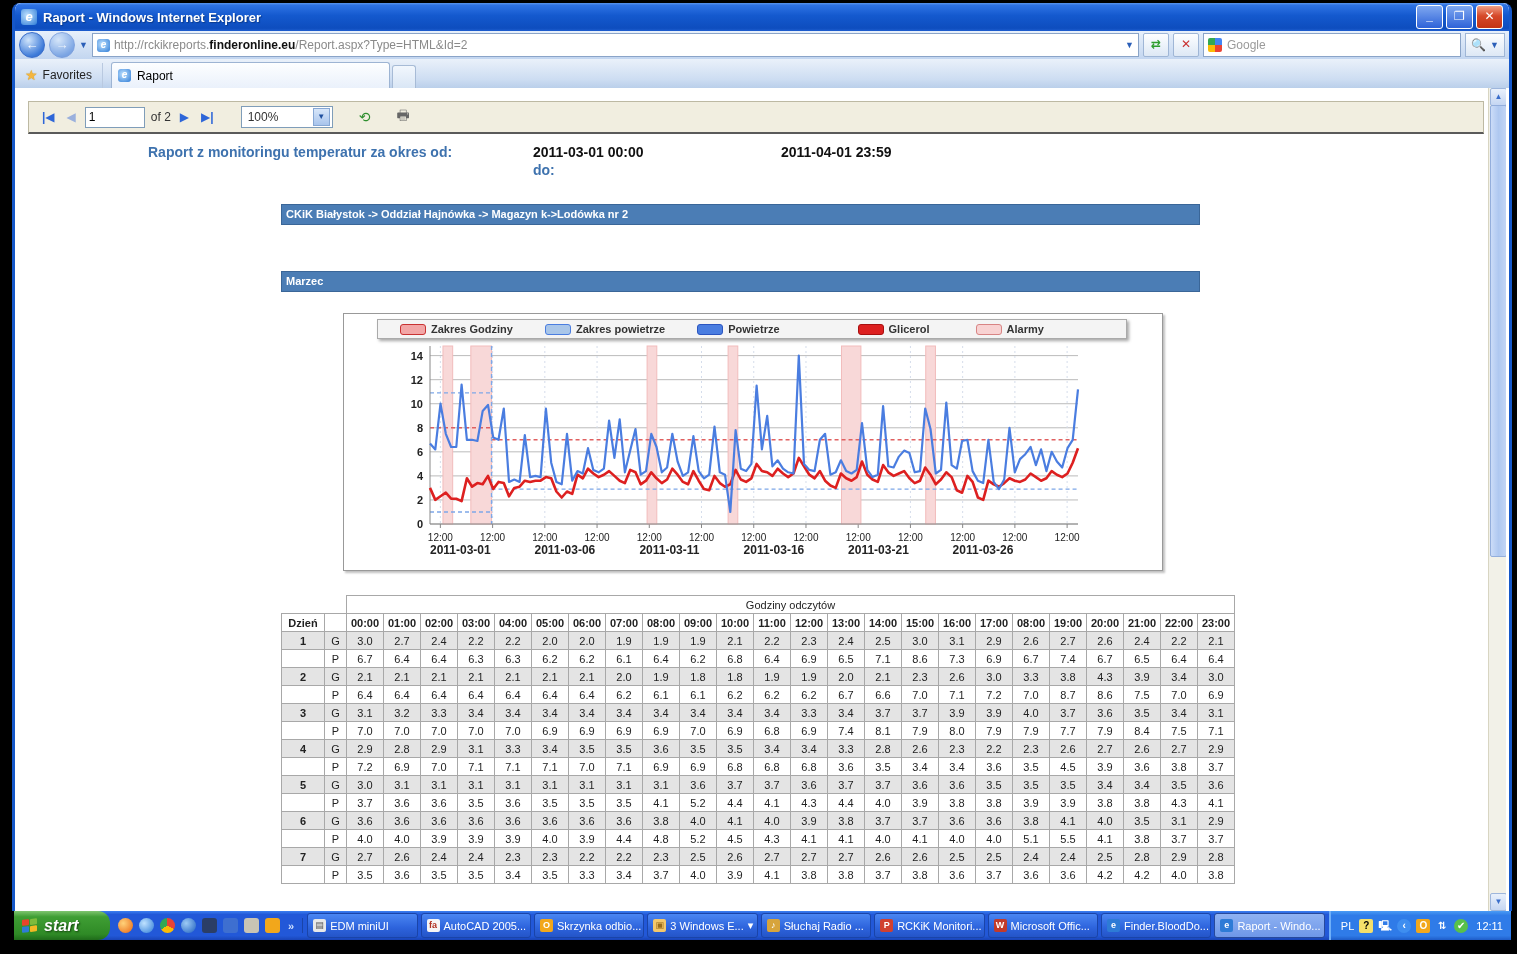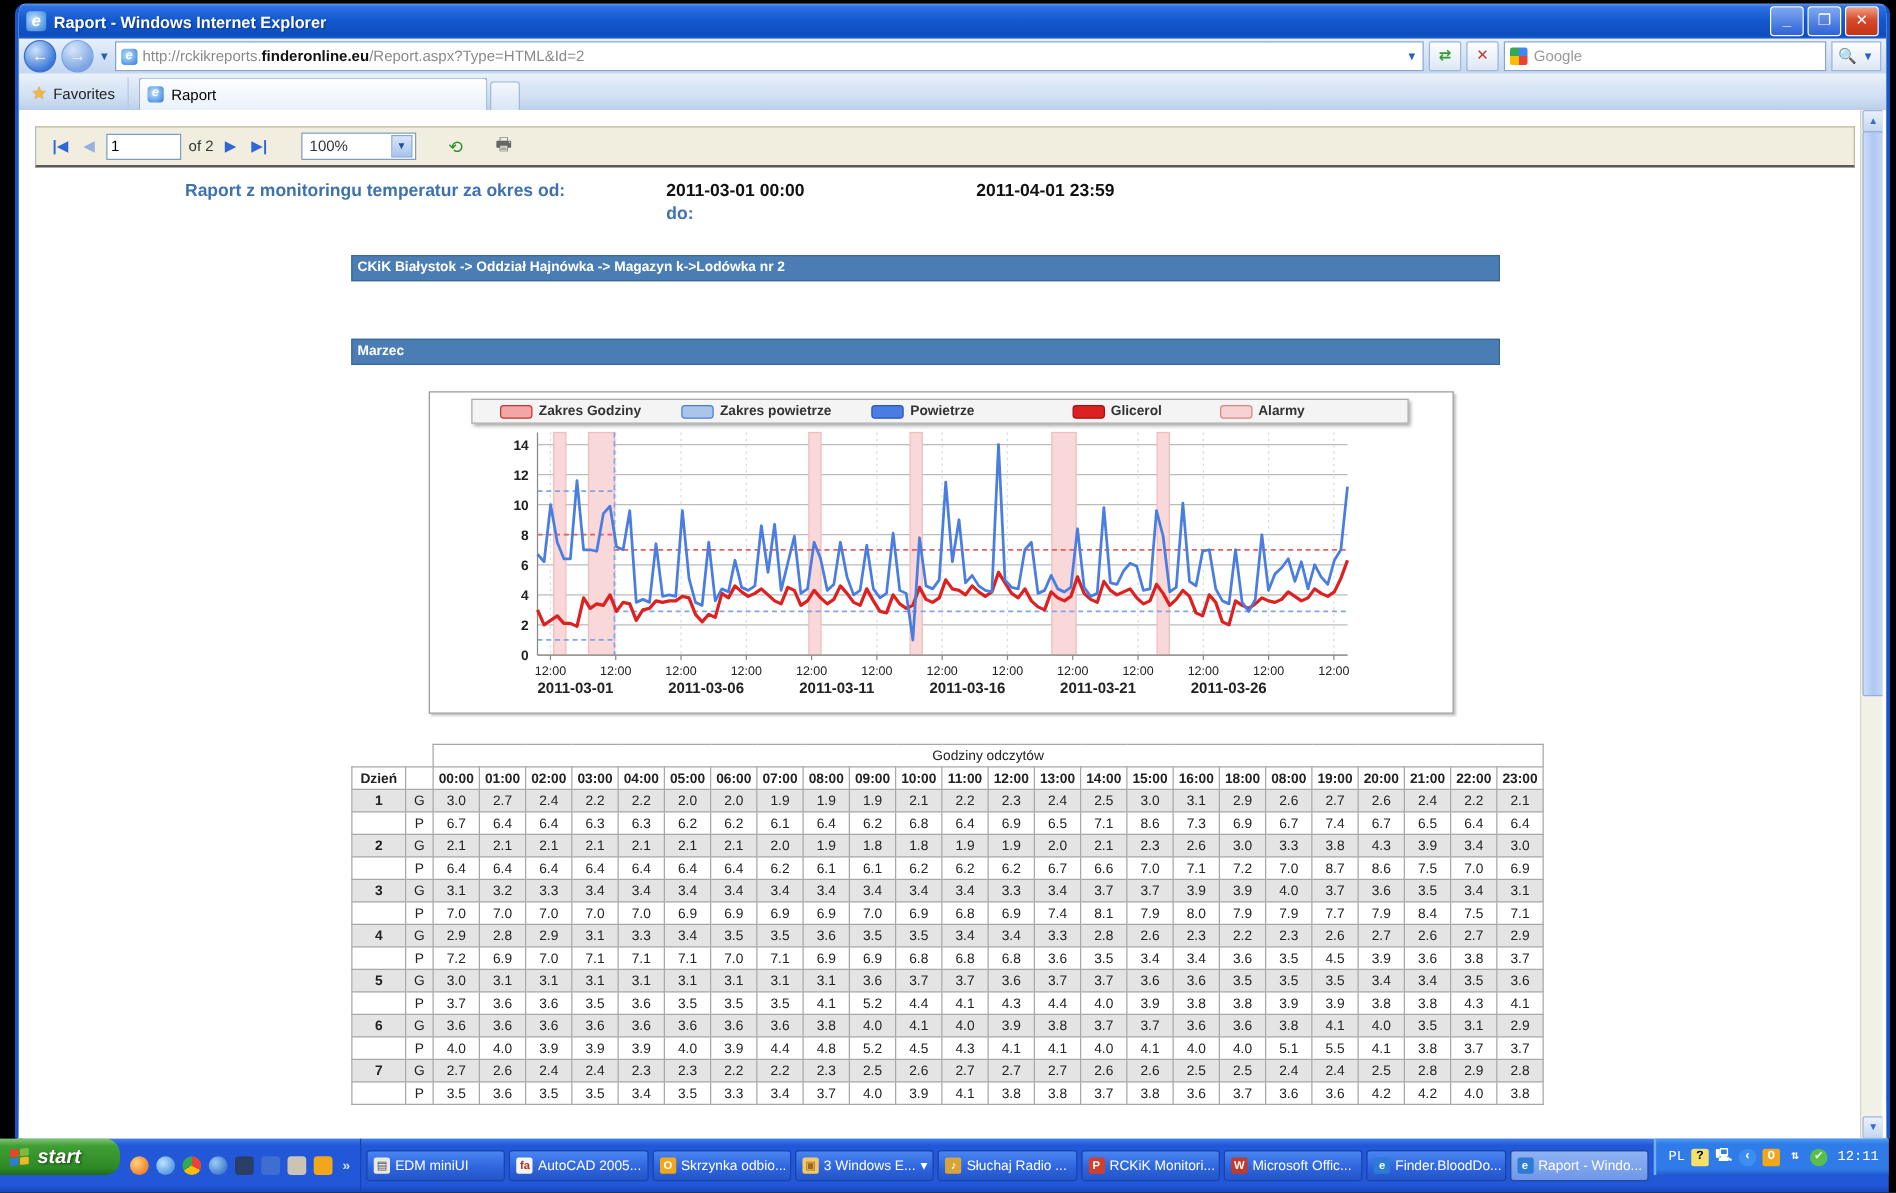--- a/index.html
+++ b/index.html
@@ -91,38 +91,38 @@
   .rdtable .nob{border:none;}
   .rdtable th{font-weight:bold;}
   .col-day{width:40px;}
   .col-type{width:19px;}
   .col-hr{width:34px;}
   tr.g-row td{background:#E4E4E4;}
   tr.p-row td{background:#fff;}
   td.dayno{font-weight:bold;}
 
   
-  .taskbar{position:absolute;left:0;right:6px;top:911px;height:43px;
-    background:linear-gradient(180deg,#3C80F0 0%,#2258D8 12%,#2258D8 85%,#1945B8 100%);display:flex;}
+  .taskbar{position:absolute;left:14px;right:6px;top:911px;height:29px;
+    background:linear-gradient(180deg,#3C80F0 0%,#2258D8 12%,#2258D8 85%,#1945B8 100%);display:flex;align-items:center;}
   .start-btn{height:29px;width:96px;border-radius:0 12px 12px 0;display:flex;align-items:center;gap:6px;padding-left:8px;box-sizing:border-box;
     background:linear-gradient(180deg,#7FC56F 0%,#3F9E34 20%,#2F8A26 80%,#1F6A1A 100%);
     color:#fff;font-weight:bold;font-style:italic;font-size:16px;text-shadow:1px 1px 2px #14430f;}
   .winflag{width:16px;height:14px;display:grid;grid-template-columns:7px 7px;grid-template-rows:6px 6px;gap:1px;transform:skewY(-6deg);}
   .winflag i{border-radius:1px;}
   .ql{display:flex;align-items:center;gap:6px;padding:0 8px;border-right:1px solid #1a44a8;}
   .ql-ico{width:15px;height:15px;border-radius:3px;}
   .chev{color:#cfe0ff;font-size:11px;font-weight:bold;margin-left:2px;}
   .tasks{display:flex;align-items:center;gap:3px;flex:1;padding:0 4px;overflow:hidden;}
   .task-btn{height:23px;min-width:0;flex:1 1 0;max-width:110px;border-radius:3px;border:1px solid #1A44A8;
     background:linear-gradient(180deg,#4A86F2,#2D63DC 60%,#2455C8);color:#fff;font-size:11px;
     display:flex;align-items:center;gap:4px;padding:0 5px;white-space:nowrap;overflow:hidden;}
   .task-btn.active{background:linear-gradient(180deg,#8FB2F2,#6E97E8);border-color:#27499C;}
   .tb-ico{width:13px;height:13px;border-radius:2px;flex:0 0 13px;font-size:9px;line-height:13px;text-align:center;color:#fff;font-weight:bold;}
   .tray{height:29px;display:flex;align-items:center;gap:5px;padding:0 8px 0 10px;
-    background:linear-gradient(180deg,#4A9CF5 0%,#2F7BE8 15%,#2F7BE8 85%,#1E5CC8 100%);border-left:2px solid #6FAFF8;color:#fff;font-size:11px;font-family:Liberation Mono, monospace;}
+    background:linear-gradient(180deg,#4A9CF5 0%,#2F7BE8 15%,#2F7BE8 85%,#1E5CC8 100%);border-left:2px solid #6FAFF8;color:#fff;font-size:11px;}
   .tray-ico{width:14px;height:14px;border-radius:2px;font-size:10px;line-height:14px;text-align:center;font-weight:bold;}
   .clock{font-size:11px;margin-left:3px;}
 </style>
 </head>
 <body>
 
 <div class="screen">
   <div class="win">
 
     <div class="titlebar">
@@ -319,21 +319,21 @@
               <th class="col-hr">07:00</th>
               <th class="col-hr">08:00</th>
               <th class="col-hr">09:00</th>
               <th class="col-hr">10:00</th>
               <th class="col-hr">11:00</th>
               <th class="col-hr">12:00</th>
               <th class="col-hr">13:00</th>
               <th class="col-hr">14:00</th>
               <th class="col-hr">15:00</th>
               <th class="col-hr">16:00</th>
-              <th class="col-hr">18:00</th>
+              <th class="col-hr">17:00</th>
               <th class="col-hr">08:00</th>
               <th class="col-hr">19:00</th>
               <th class="col-hr">20:00</th>
               <th class="col-hr">21:00</th>
               <th class="col-hr">22:00</th>
               <th class="col-hr">23:00</th>
             </tr>
         </thead>
         <tbody id="tbody">
             <tr class="g-row">

